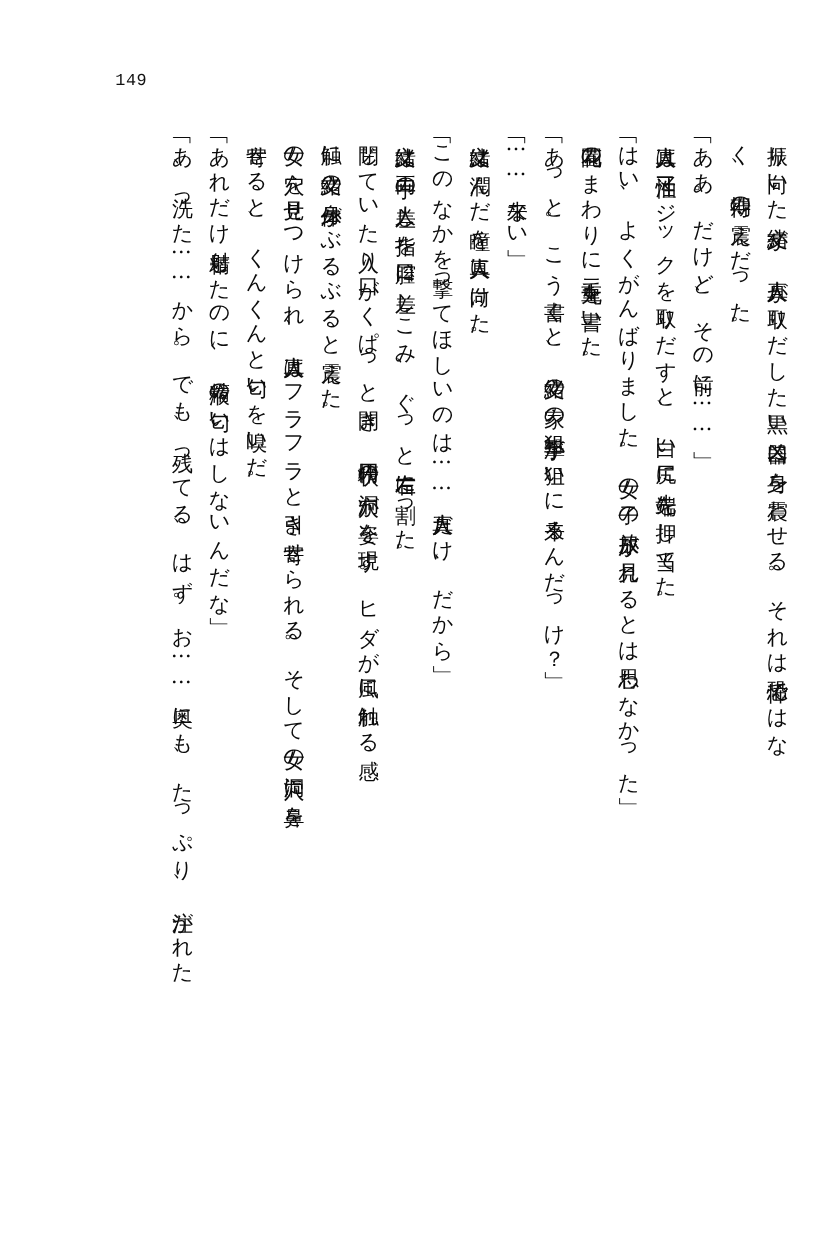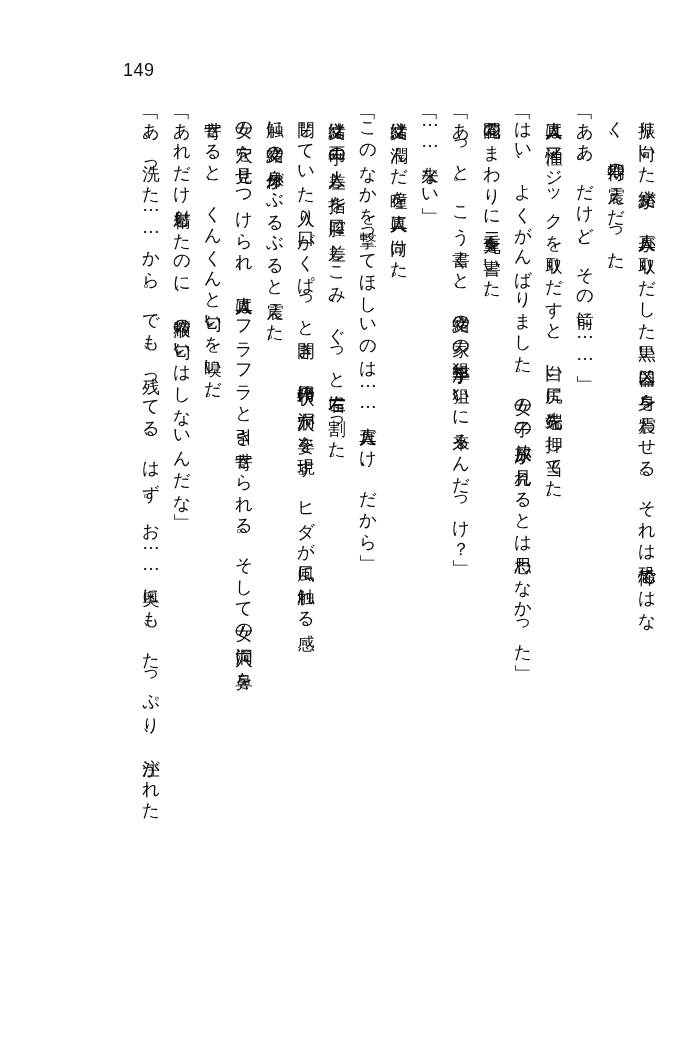--- a/index.html
+++ b/index.html
@@ -21,25 +21,24 @@
     height: 1050px;
     background: #ffffff;
     box-sizing: border-box;
   }
 
   
   .page-number {
     position: absolute;
     top: 60px;
     left: 96px;
-    font-size: 18px;
+    font-size: 14px;
     letter-spacing: 0.5px;
-    font-family: Liberation Sans, sans-serif;
+    font-family: Liberation Mono, monospace;
     color: #111;
-    margin-left: 27px;
   }
 
   
   .text-block {
     position: absolute;
     top: 108px;
     left: 62px;
     right: 40px;
     height: 870px;
     display: flex;

